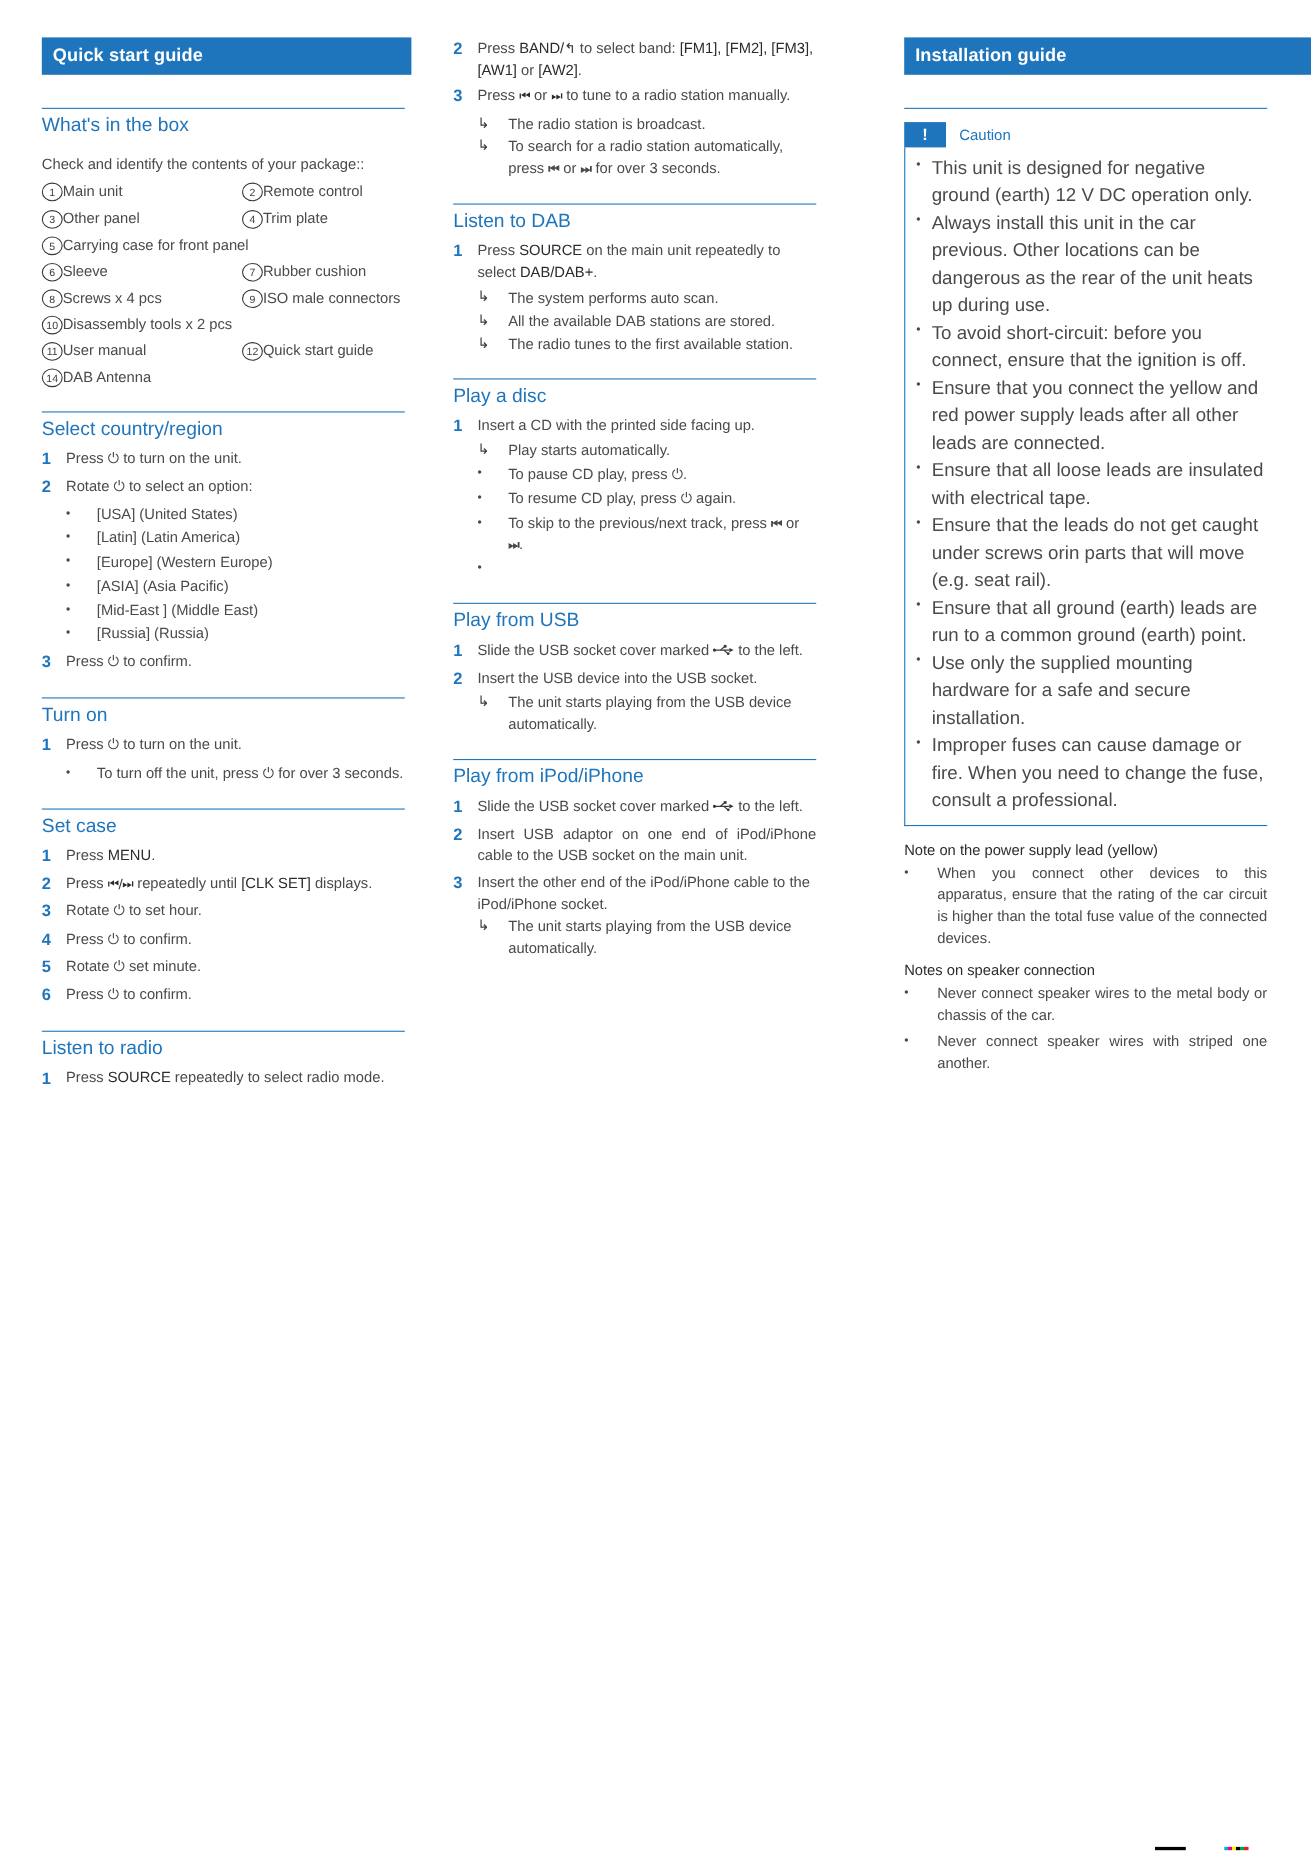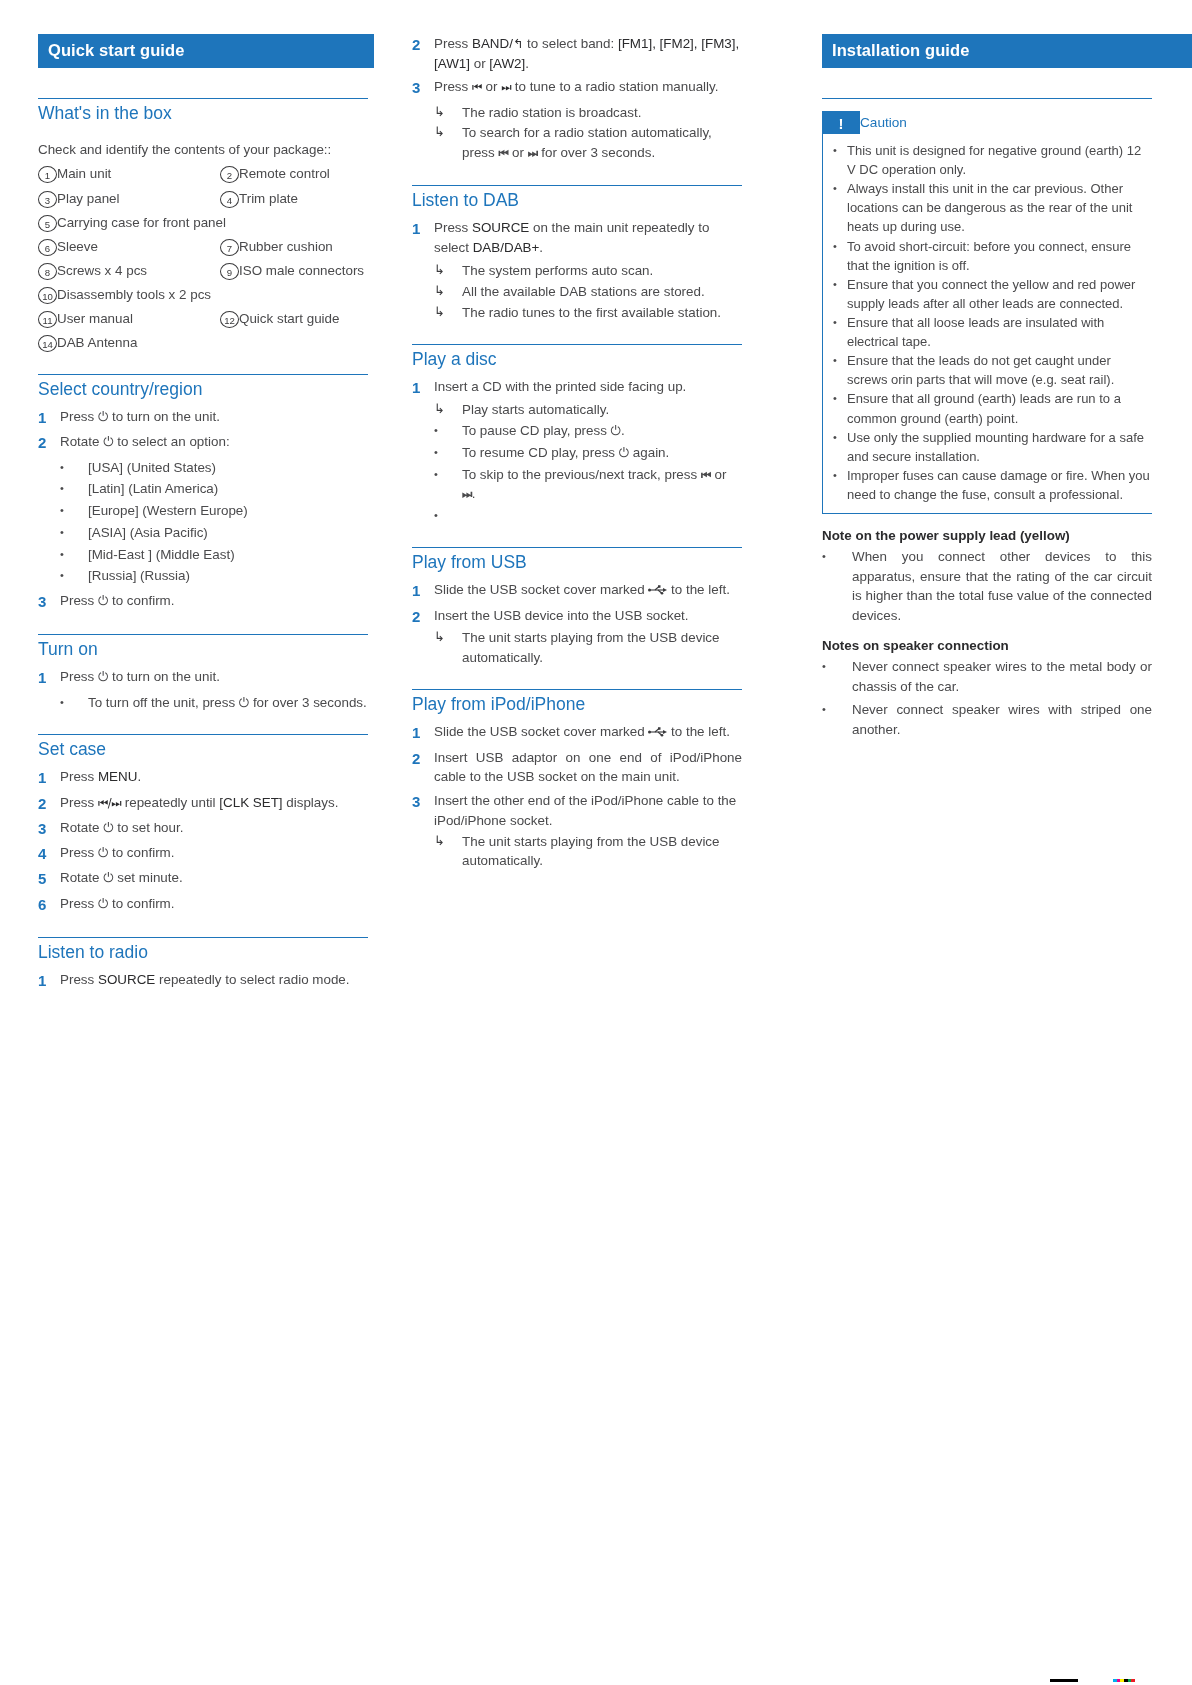--- a/index.html
+++ b/index.html
@@ -192,48 +192,49 @@
     top: 50%;
     transform: translate(-50%, -50%);
     color: #ffffff;
     font-size: 15px;
     font-weight: bold;
     line-height: 1;
   }
   .caution-title {
     color: #1e75bb;
     font-size: 13.6px;
+    padding-left: 12px;
   }
   .caution-body {
     border-left: 1.4px solid #1e75bb;
     border-bottom: 1.4px solid #1e75bb;
     padding: 7px 0 9px 10px;
   }
   .c-bullet {
     display: flex;
     align-items: flex-start;
     margin-bottom: 0px;
   }
   .c-dot {
     flex: 0 0 14px;
     font-size: 11px;
     line-height: 1.65;
     color: #4a4a4c;
   }
   .c-txt {
     flex: 1;
-    font-size: 13px;
+    font-size: 17px;
     line-height: 1.47;
     color: #4a4a4c;
   }
 
   
   .note-head {
     font-size: 13.4px;
-    font-weight: bold;
+    font-weight: normal;
     color: #2b2b2d;
     margin: 12px 0 4px 0;
   }
   .note-bullet {
     display: flex;
     align-items: flex-start;
   }
   .note-dot {
     flex: 0 0 30px;
     font-size: 11px;
@@ -305,21 +306,21 @@
           <div class="box-label">Main unit</div>
         </div>
         <div class="box-item half">
           <div class="num-circle">2</div>
           <div class="box-label">Remote control</div>
         </div>
       </div>
       <div class="box-row">
         <div class="box-item half">
           <div class="num-circle">3</div>
-          <div class="box-label">Play panel</div>
+          <div class="box-label">Other panel</div>
         </div>
         <div class="box-item half">
           <div class="num-circle">4</div>
           <div class="box-label">Trim plate</div>
         </div>
       </div>
       <div class="box-row">
         <div class="box-item full">
           <div class="num-circle">5</div>
           <div class="box-label">Carrying case for front panel</div>

